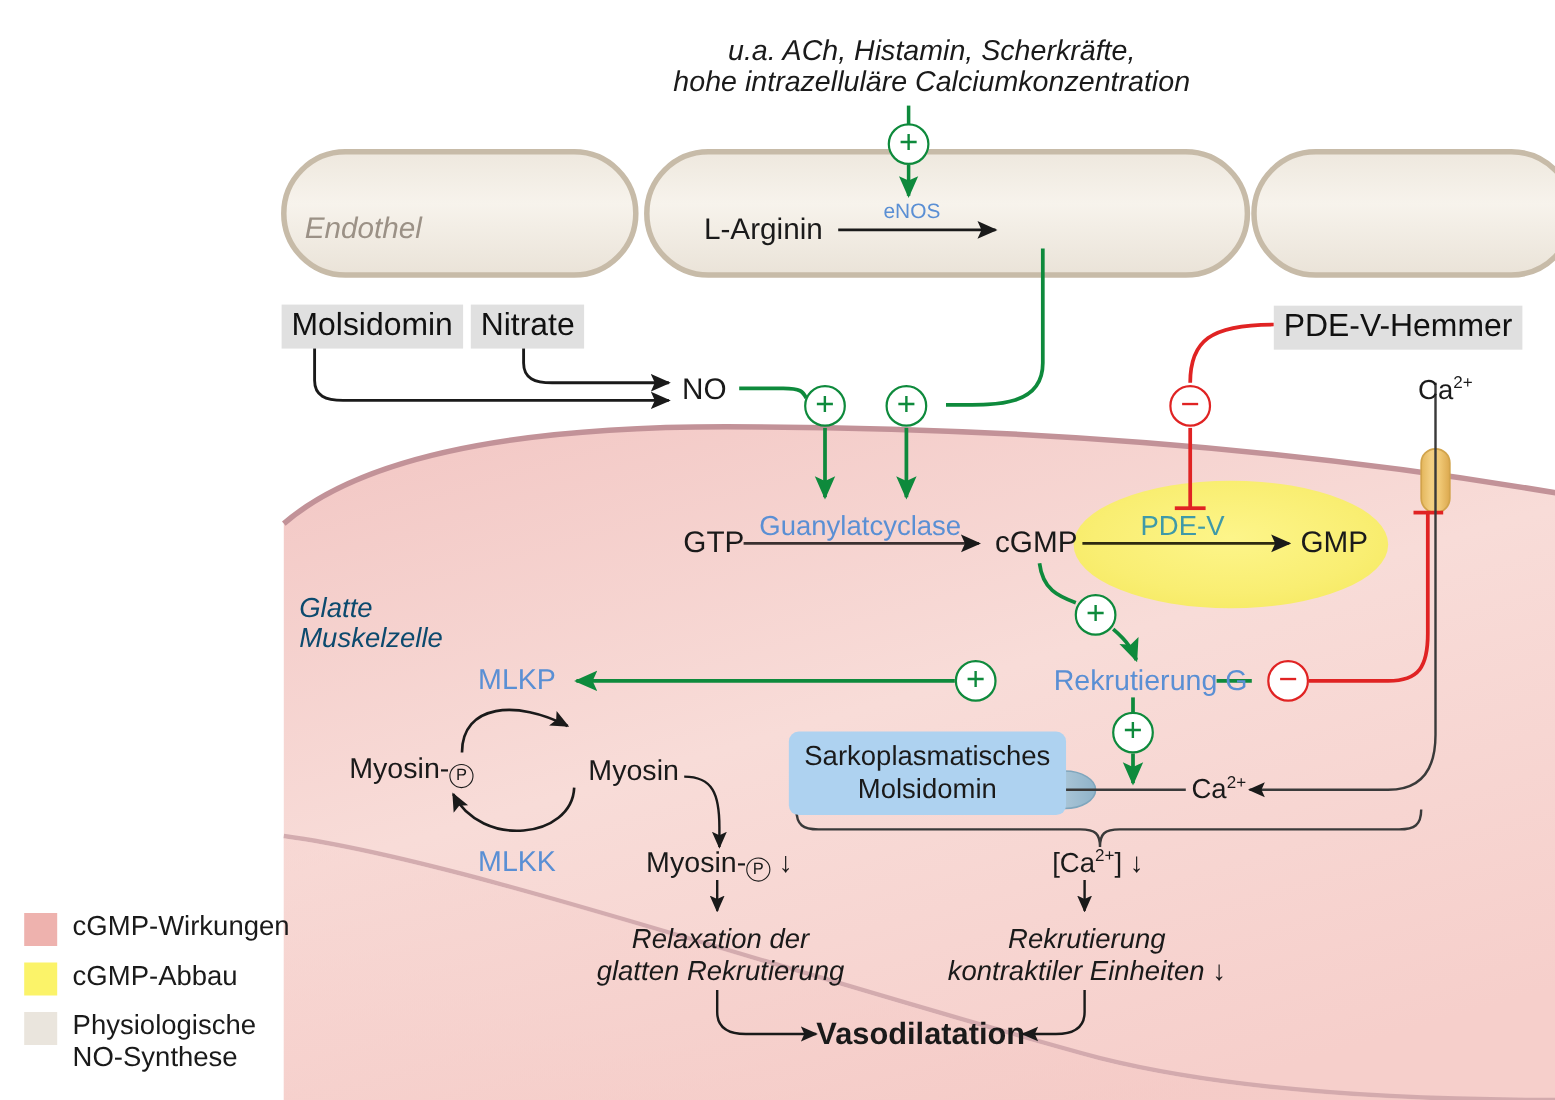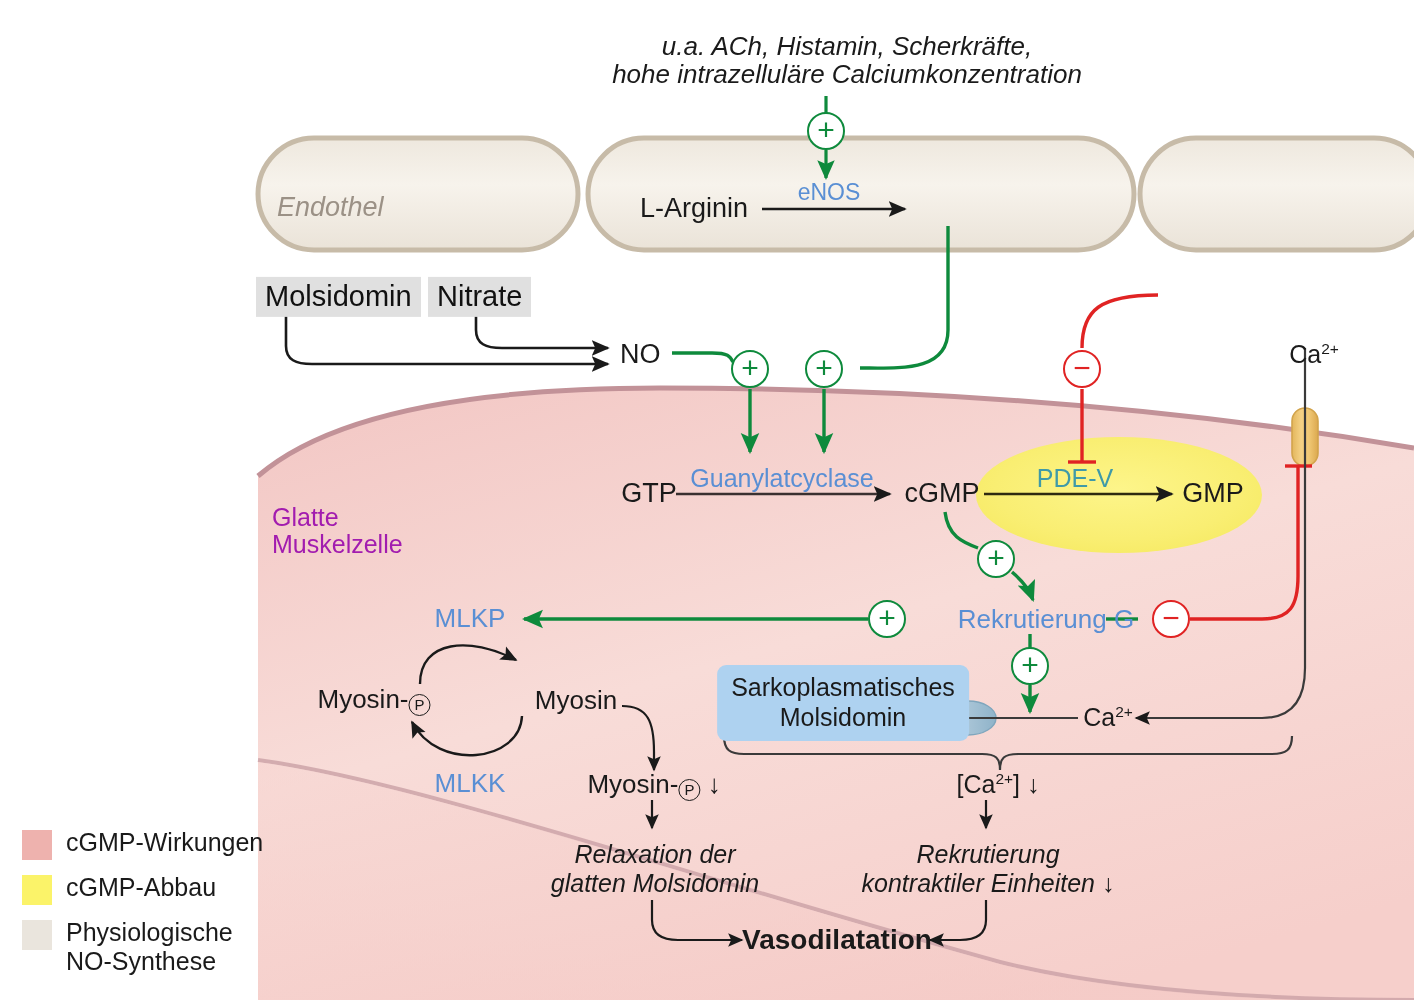--- a/index.html
+++ b/index.html
@@ -26,21 +26,21 @@
     white-space:nowrap;
     line-height:1.18;
     color:#1a1a1a;
   }
   .lbl.ctr{transform:translate(-50%,-50%);text-align:center;}
   .lbl.lft{transform:translate(0,-50%);}
   .italic{font-style:italic;}
   .blue{color:#5a8fd4;}
   .teal{color:#3f9aa8;}
   .grey-it{color:#9b9186;font-style:italic;}
-  .rose-it{color:#a21caf;}
+  .rose-it{color:#0c4a6e;font-style:italic;margin-top:36px;}
   .drugbox{
     background:#e0e0e0;
     padding:3px 9px 5px 9px;
     color:#111;
   }
   .srbox{
     background:#aed2f0;
     border-radius:9px;
     padding:7px 14px 9px 14px;
     color:#1a1a1a;
@@ -244,27 +244,30 @@
     <path d="M 652,900 L 652,920 C 652,934 662,940 678,940 L 742,940" fill="none" stroke="#1a1a1a" stroke-width="2.2" marker-end="url(#arrK)"></path>
 
     <path d="M 986,900 L 986,920 C 986,934 976,940 960,940 L 930,940" fill="none" stroke="#1a1a1a" stroke-width="2.2" marker-end="url(#arrK)"></path>
   </svg>
 
   <div class="lbl ctr italic" style="left:847px;top:74px;font-size:26px;">hohe intrazelluläre Calciumkonzentration</div>
   <div class="lbl ctr italic" style="left:847px;top:46px;font-size:26px;">u.a. ACh, Histamin, Scherkräfte,</div>
 
   <div class="lbl lft grey-it" style="left:277px;top:208px;font-size:27px;">Endothel</div>
   <div class="lbl ctr" style="left:694px;top:209px;font-size:27px;">L-Arginin</div>
-  <div class="lbl ctr blue" style="left:829px;top:193px;font-size:23px;">eNOS</div>
+  <div class="lbl ctr blue" style="left:829px;top:193px;font-size:19px;">eNOS</div>
 
   <div class="lbl lft" style="left:256px;top:296px;">
     <span class="drugbox" style="font-size:29px;">Molsidomin</span>
   </div>
   <div class="lbl lft" style="left:428px;top:296px;">
     <span class="drugbox" style="font-size:29px;">Nitrate</span>
+  </div>
+  <div class="lbl lft" style="left:1158px;top:297px;">
+    <span class="drugbox" style="font-size:29px;">PDE-V-Hemmer</span>
   </div>
 
   <div class="lbl lft" style="left:620px;top:355px;font-size:27px;">NO</div>
 
   <div class="lbl ctr" style="left:1314px;top:355px;font-size:25px;">Ca<sup>2+</sup></div>
 
   <div class="lbl lft rose-it" style="left:272px;top:518px;font-size:25px;">Glatte</div>
   <div class="lbl lft rose-it" style="left:272px;top:545px;font-size:25px;">Muskelzelle</div>
 
   <div class="lbl ctr" style="left:649px;top:494px;font-size:27px;">GTP</div>
@@ -287,21 +290,21 @@
     </span>
   </div>
 
   <div class="lbl ctr" style="left:1108px;top:718px;font-size:25px;">Ca<sup>2+</sup></div>
 
   <div class="lbl ctr" style="left:998px;top:785px;font-size:25px;">[Ca<sup>2+</sup>] ↓</div>
 
   <div class="lbl ctr" style="left:654px;top:785px;font-size:26px;"><span>Myosin-</span><span class="pcirc">P</span> <span>↓</span></div>
 
   <div class="lbl ctr italic" style="left:655px;top:855px;font-size:25px;">Relaxation der</div>
-  <div class="lbl ctr italic" style="left:655px;top:884px;font-size:25px;">glatten Molsidomin</div>
+  <div class="lbl ctr italic" style="left:655px;top:884px;font-size:25px;">glatten Rekrutierung</div>
 
   <div class="lbl ctr italic" style="left:988px;top:855px;font-size:25px;">Rekrutierung</div>
   <div class="lbl ctr italic" style="left:988px;top:884px;font-size:25px;">kontraktiler Einheiten ↓</div>
 
   <div class="lbl ctr" style="left:837px;top:940px;font-size:28px;font-weight:bold;">Vasodilatation</div>
 
   <div class="circ plus" style="left:826px;top:131px;">
       <span>+</span>
     </div>
   <div class="circ plus" style="left:750px;top:369px;">

